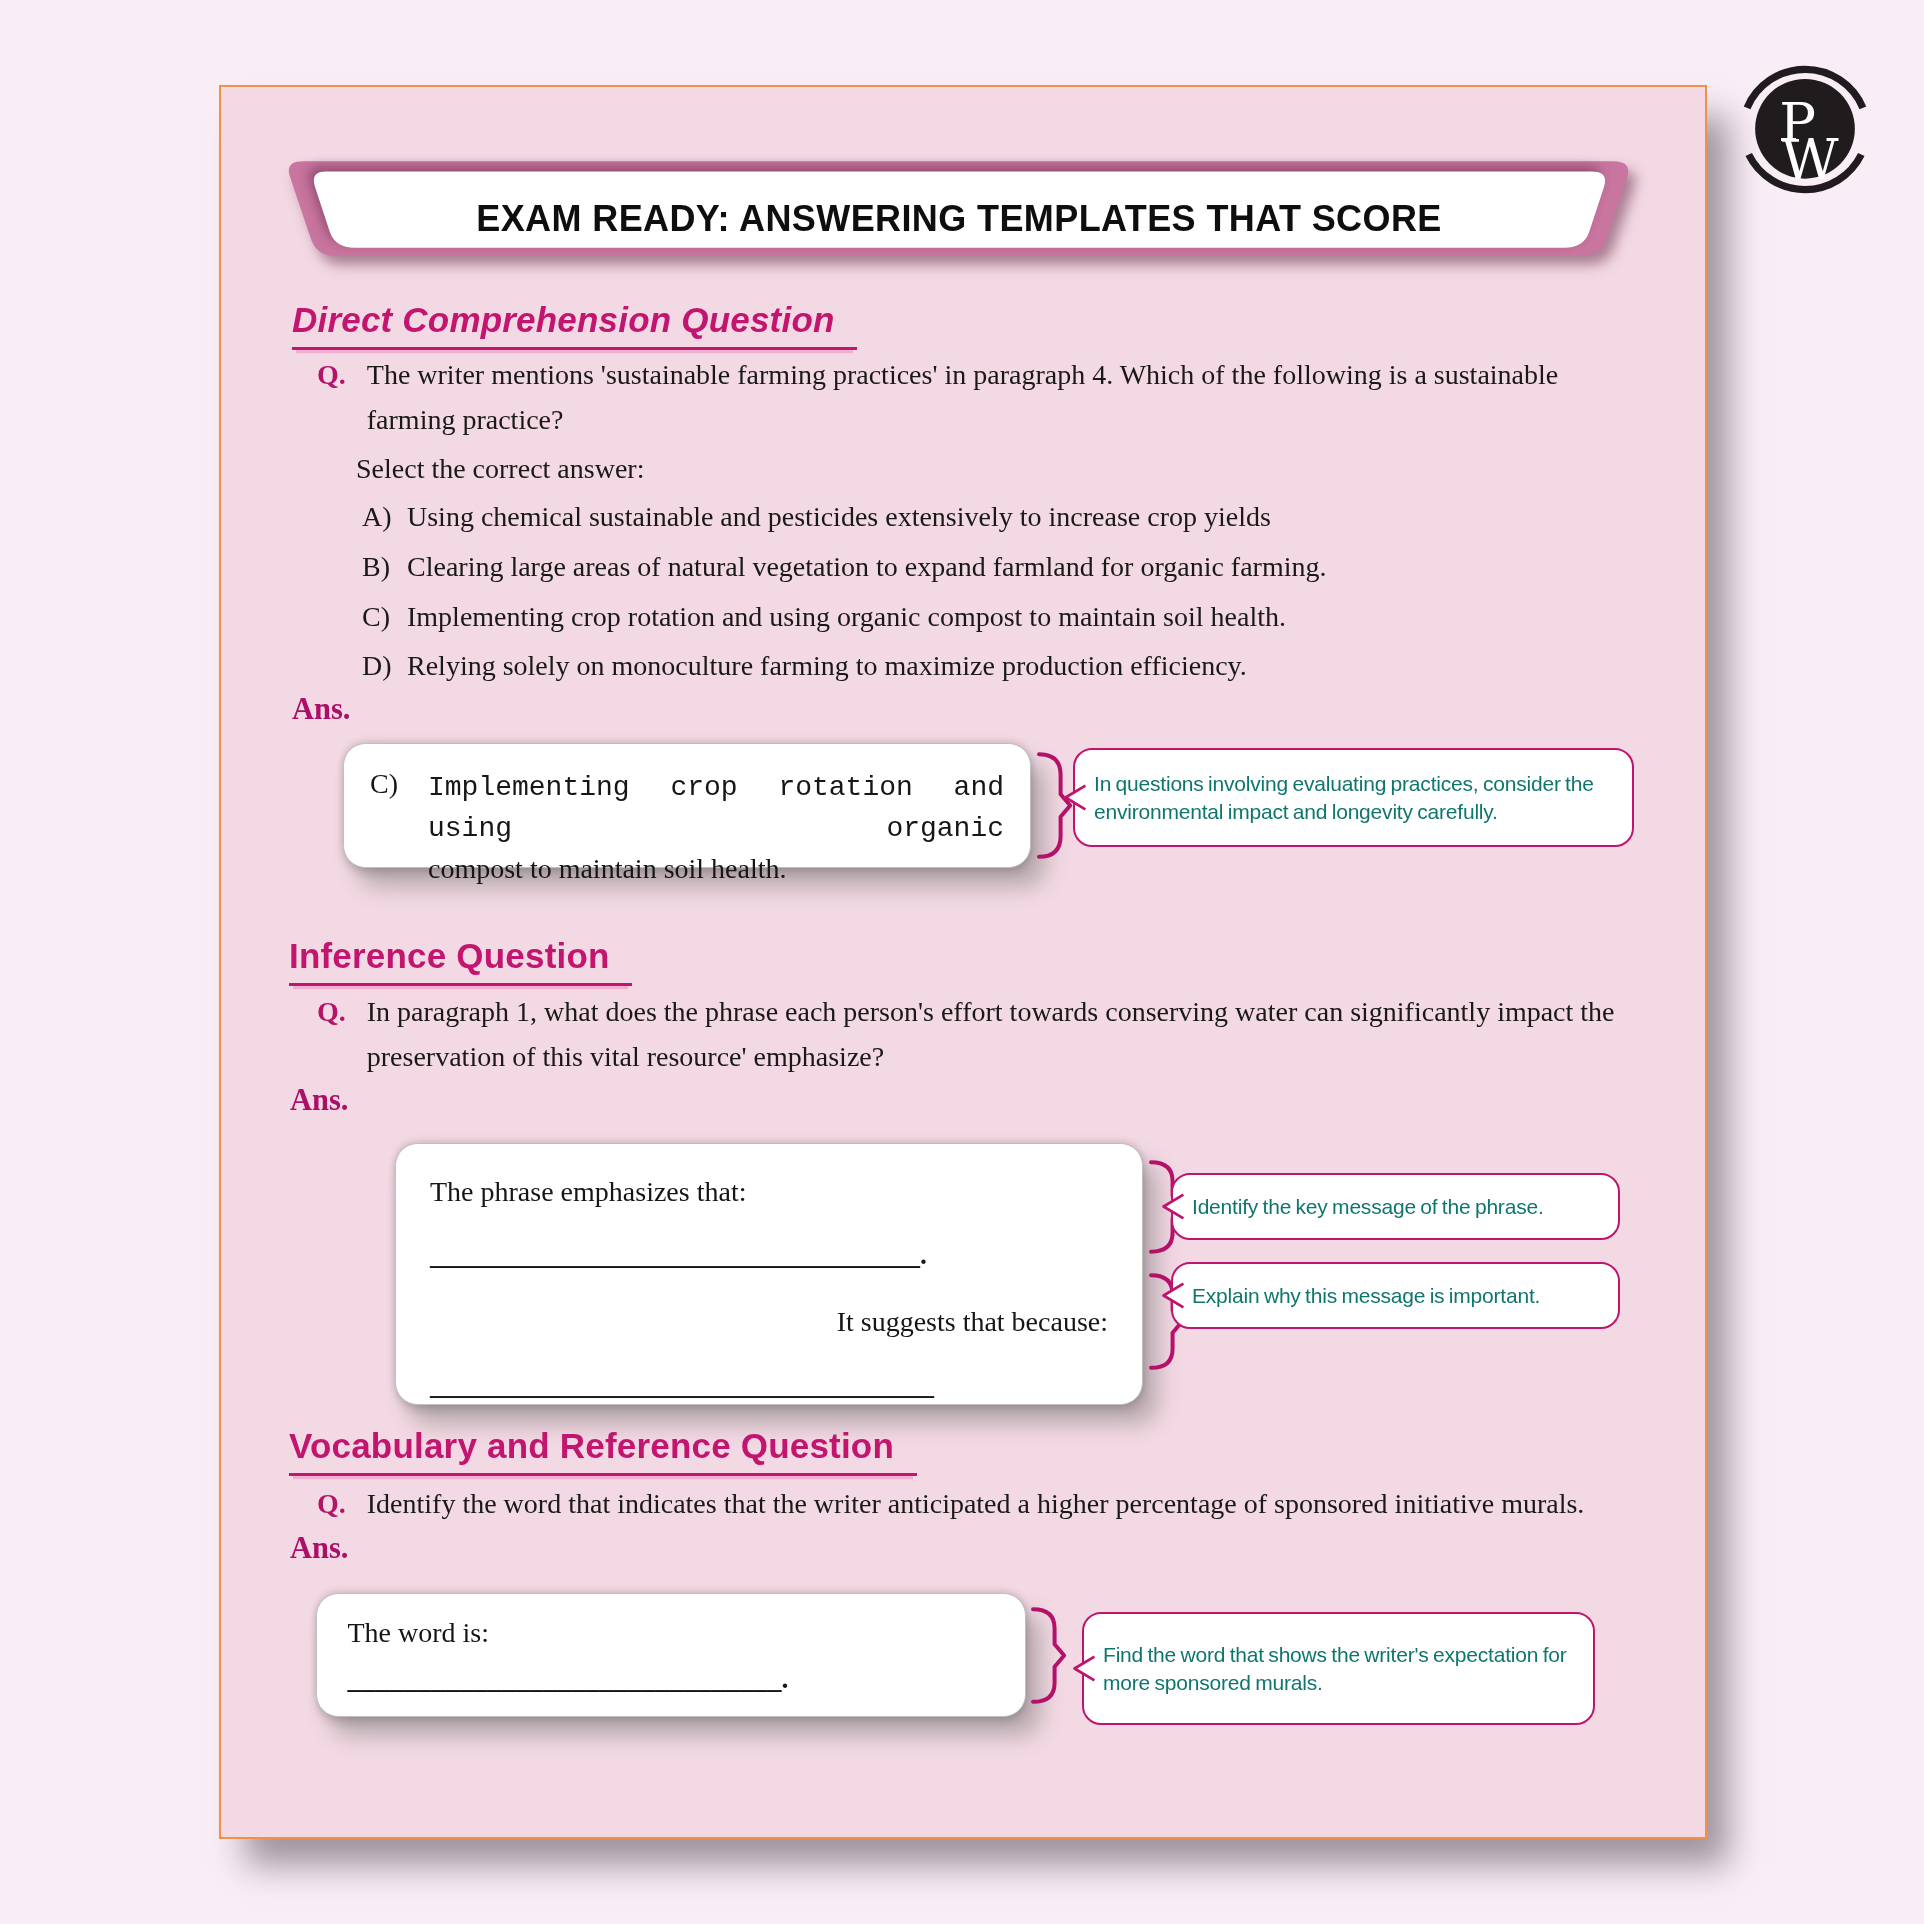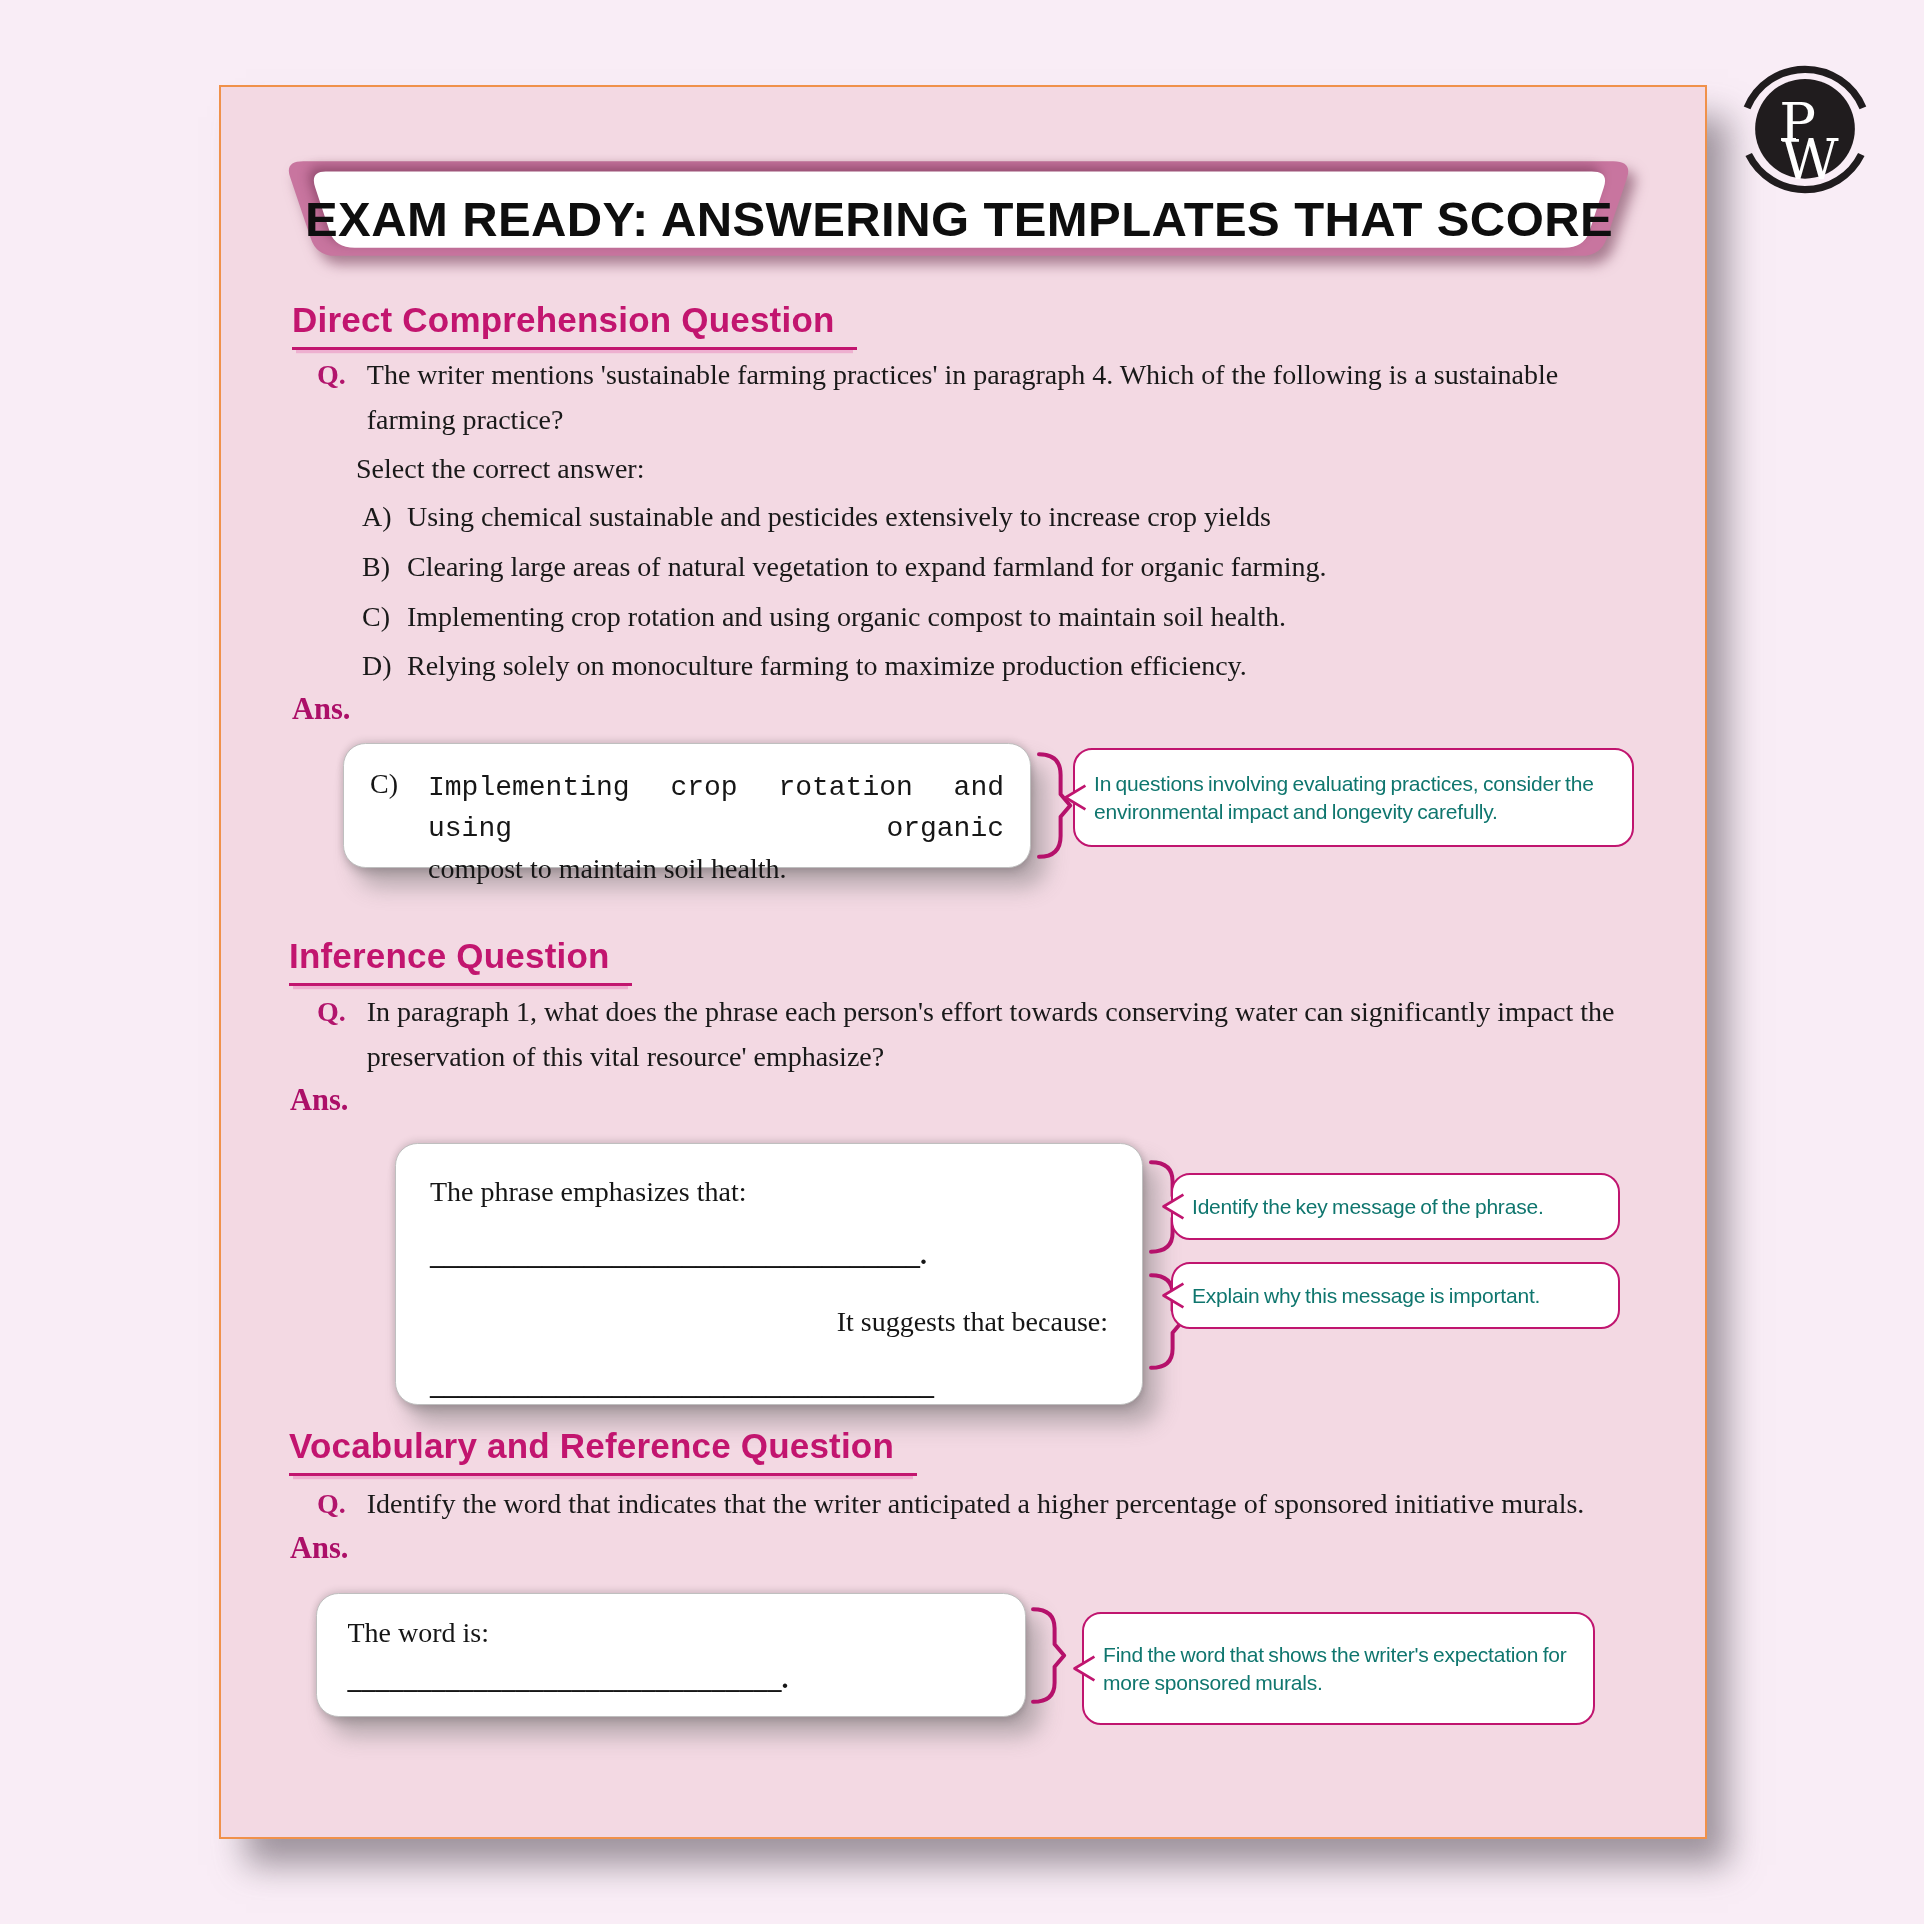--- a/index.html
+++ b/index.html
@@ -20,32 +20,32 @@
     box-sizing:border-box;
   }
   
   .banner{position:absolute;left:63px;top:74px;width:1351px;height:95px;}
   .banner svg{position:absolute;left:0;top:0;overflow:visible;}
   .b-outer{filter:drop-shadow(9px 11px 8px rgba(96,34,64,.5));}
   .b-inner{filter:drop-shadow(-6px -6px 7px rgba(80,25,50,.45));}
   .banner-title{
     position:absolute;left:35px;top:11.2px;width:1280px;height:93px;
     display:flex;align-items:center;justify-content:center;
-    font-family:"Liberation Sans", sans-serif;font-weight:700;font-size:49px;
+    font-family:"Liberation Sans", sans-serif;font-weight:700;font-size:36px;
     letter-spacing:0.4px;color:#0e0e0e;white-space:nowrap;text-align:right;
   }
   
   .sec{
     position:absolute;margin:0;
     font-family:"Liberation Sans", sans-serif;font-weight:700;font-size:35px;
     color:#c2156f;letter-spacing:0.2px;white-space:nowrap;
     padding:0 22.5px 7.2px 0;border-bottom:3.2px solid #c2156f;
     box-shadow:0 7.2px 0 -4px #eeb0d0;
   }
-  .h1{left:71px;top:213px;}
+  .h1{left:71px;top:213px;font-style:italic;}
   .h2{left:68px;top:849px;}
   .h3{left:68px;top:1339px;}
   
   .qrow{position:absolute;display:flex;align-items:flex-start;
         font-size:28px;line-height:1.62;color:#191919;}
   .qlabel{font-weight:700;color:#b2146c;margin-right:21px;flex:0 0 auto;}
   .q1{left:96px;top:265px;width:1335px;}
   .q2{left:96px;top:902px;width:1335px;}
   .q3{left:96px;top:1394px;}
   .q3 .qtext{white-space:nowrap;font-size:28px;}

